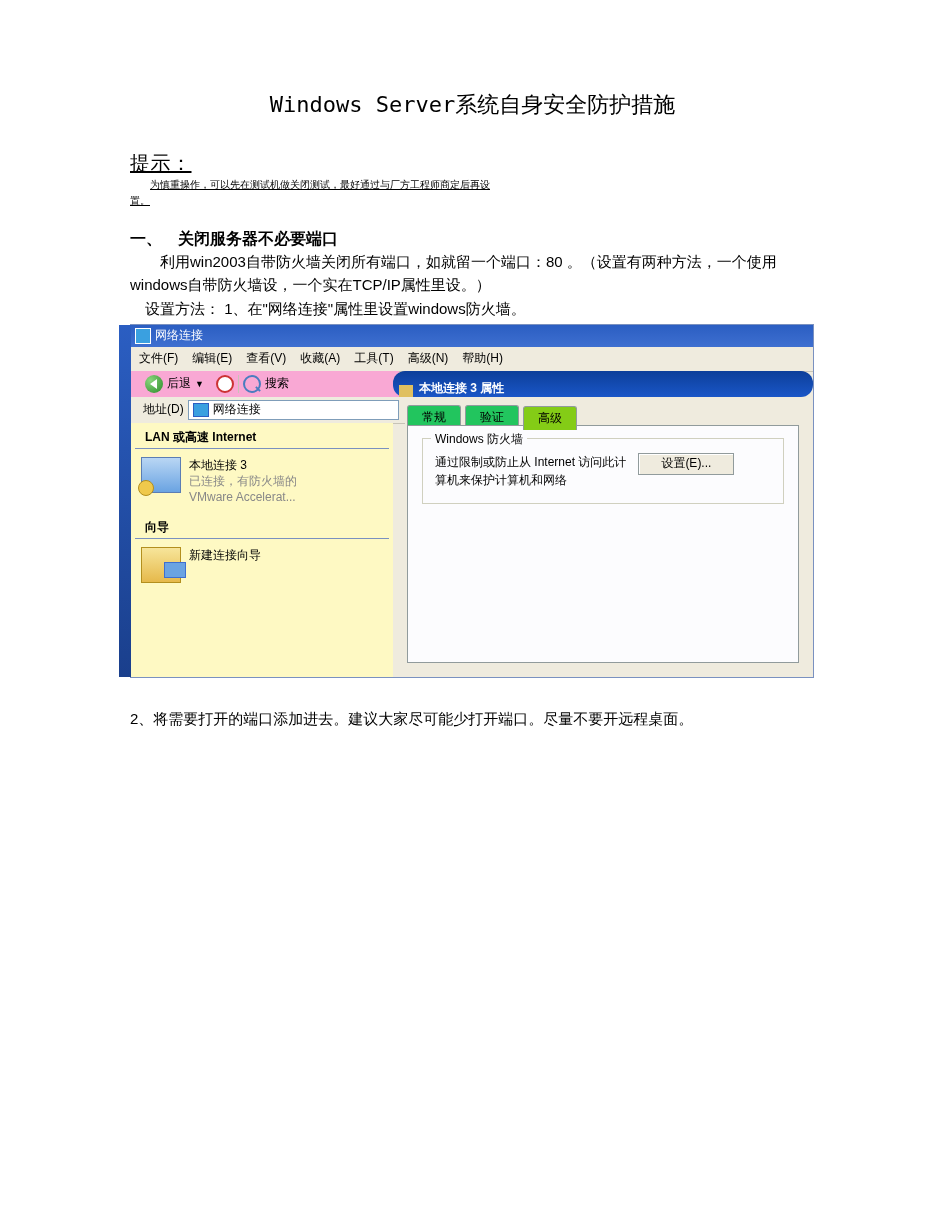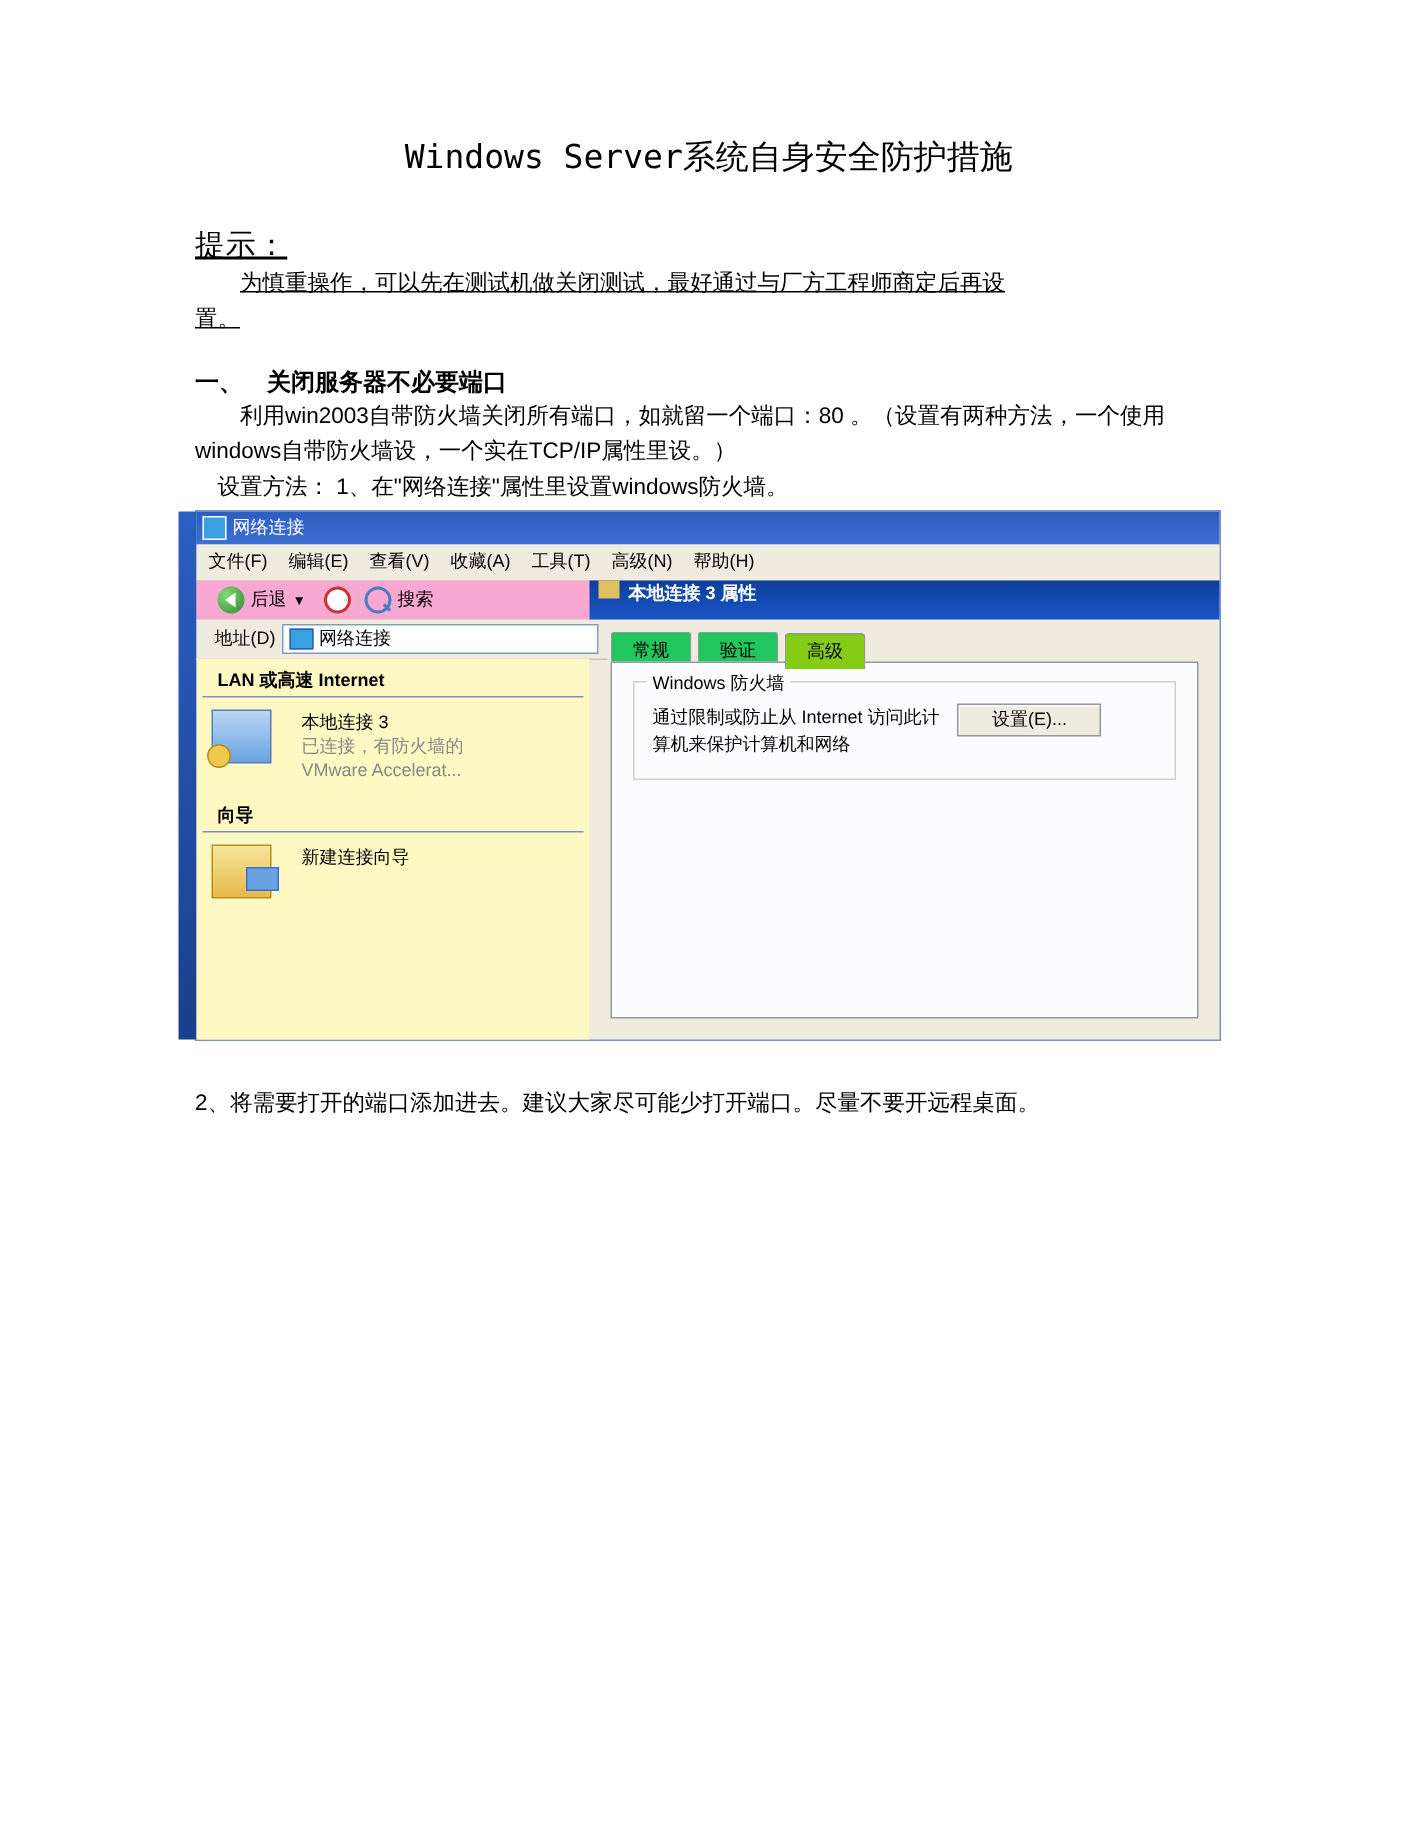--- a/index.html
+++ b/index.html
@@ -19,21 +19,21 @@
     font-weight: normal;
     font-family: "SimSun", monospace;
     margin: 0 0 30px 0;
   }
   .hint-label {
     text-decoration: underline;
     font-size: 20px;
   }
   .hint-body {
     text-decoration: underline;
-    font-size: 15px;
+    font-size: 10px;
     line-height: 1.6;
   }
   .section-head {
     font-weight: bold;
     font-size: 16px;
     margin-top: 20px;
   }
   .body-text {
     font-size: 15px;
     line-height: 1.55;
@@ -108,42 +108,42 @@
   .leftpane{
     position:absolute;left:0;top:98px;width:262px;bottom:0;
     background:#fef9c3;
   }
   .group-head{
     font-weight:bold;font-size:12px;padding:6px 10px 2px 10px;
     border-bottom:1px solid #7a91c0;margin:0 4px;
     font-family:"Tahoma",sans-serif;
   }
   .item{
-    display:flex;align-items:flex-start;gap:20px;padding:8px 10px;
+    display:flex;align-items:flex-start;gap:8px;padding:8px 10px;
   }
   .item .big-ico{
     width:38px;height:34px;position:relative;
   }
   .big-ico.net{
     background:linear-gradient(#b9d6f4,#6aa3e2);border:1px solid #5b7db4;
   }
   .big-ico.net::after{content:"";position:absolute;width:14px;height:14px;border-radius:50%;background:#efc94c;left:-4px;bottom:-4px;border:1px solid #b38f1e;}
   .big-ico.wiz{
     background:linear-gradient(#f7e59a,#e6b94b);border:1px solid #b38f1e;
   }
   .big-ico.wiz::after{content:"";position:absolute;width:20px;height:14px;background:#6aa3e2;border:1px solid #3e6fd0;left:22px;top:14px;}
   .item .lines{line-height:1.35;}
   .item .label{color:#000;}
   .item .sub{color:#888;}
 
   .props-title{
     position:absolute;left:262px;top:46px;right:0;height:26px;
     background:linear-gradient(#0d3f9a,#1a56c7);
-    color:#fff;display:flex;align-items:flex-start;padding-left:6px;
-    font-weight:bold;font-family:"SimSun",sans-serif;
+    color:#fff;display:flex;align-items:flex-end;padding-left:6px;
+    font-weight:bold;font-family:"SimSun",sans-serif;border-radius:12px;
   }
   .props-title .pico{width:14px;height:12px;background:#e0c060;margin-right:6px;}
   .tabs{
     position:absolute;left:276px;top:80px;display:flex;gap:4px;
   }
   .tab{
     padding:3px 14px;border:1px solid #919b9c;border-bottom:none;
     background:#22c55e;border-radius:3px 3px 0 0;
     font-size:12px;
   }

